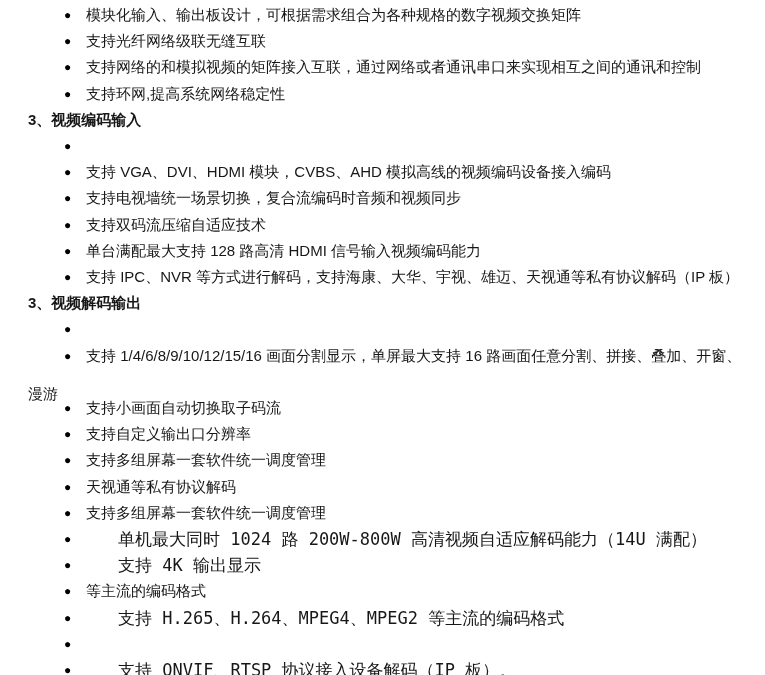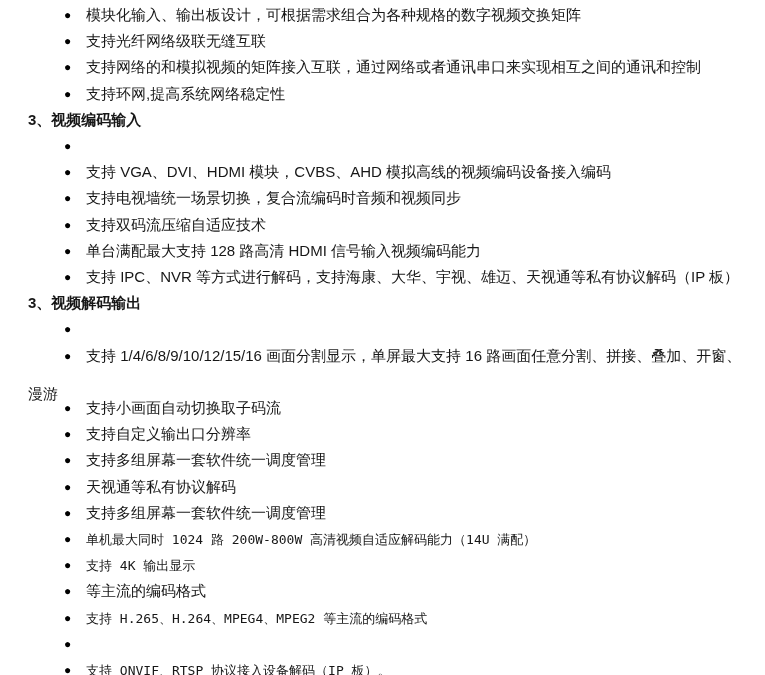--- a/index.html
+++ b/index.html
@@ -40,21 +40,22 @@
     top: 0;
     font-size: 12px;
     line-height: 22px;
     color: #000000;
   }
   .sans .txt {
     font-family: Liberation Sans, sans-serif;
   }
   .mono .txt {
     font-family: "DejaVu Sans Mono", monospace;
-    font-size: 13px;
+    font-size: 17px;
+    margin-left: 32px;
   }
 </style>
 </head>
 <body>
 
 <div class="page" style="background: rgb(255, 255, 255); color: rgb(23, 23, 23);">
   <div>
       <div class="line bullet sans" style="top: 4px;"><span class="bullet-dot" style="color: rgb(0, 0, 0);">●</span><span class="txt">模块化输入、输出板设计，可根据需求组合为各种规格的数字视频交换矩阵</span></div>
       <div class="line bullet sans" style="top: 30.2px;"><span class="bullet-dot" style="color: rgb(0, 0, 0);">●</span><span class="txt">支持光纤网络级联无缝互联</span></div>
       <div class="line bullet sans" style="top: 56.4px;"><span class="bullet-dot" style="color: rgb(0, 0, 0);">●</span><span class="txt">支持网络的和模拟视频的矩阵接入互联，通过网络或者通讯串口来实现相互之间的通讯和控制</span></div>

